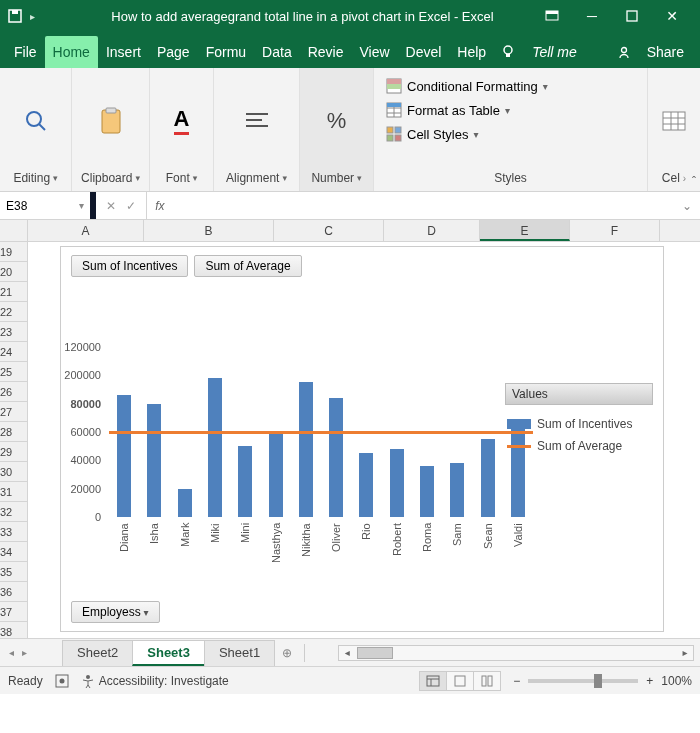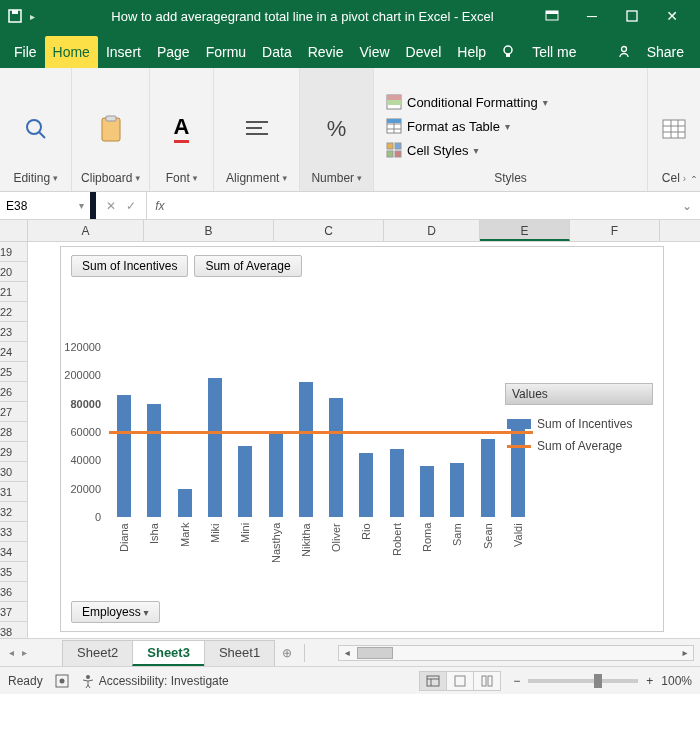--- a/index.html
+++ b/index.html
@@ -6,27 +6,27 @@
   body { font-family: "Segoe UI", Arial, sans-serif; font-size: 12px; background: #fff; width: 700px; height: 733px; overflow: hidden; position: relative; }
   
   .titlebar { background: #0e6b3f; height: 32px; display: flex; align-items: center; color: #fff; padding: 0 8px; }
   .titlebar .qat { display: flex; gap: 8px; align-items: center; width: 55px; }
   .titlebar .title { flex: 1; text-align: center; font-size: 13px; padding-left: 10px; }
   .titlebar .winctrl { display: flex; gap: 0; }
   .titlebar .winctrl span { width: 40px; height: 30px; display: flex; align-items: center; justify-content: center; font-size: 14px; }
   
   .menubar { background: #0e6b3f; height: 36px; display: flex; align-items: flex-end; color: #fff; padding: 0 6px; }
   .menubar .tab { padding: 8px 8px; font-size: 14px; cursor: pointer; white-space: nowrap; border-top-left-radius: 2px; border-top-right-radius: 2px; }
-  .menubar .tab.active { background: #fde047; color: #0e6b3f; }
+  .menubar .tab.active { background: #86efac; color: #0e6b3f; }
   .menubar .spacer { flex: 1; }
-  .menubar .tellme { display: flex; align-items: center; gap: 6px; padding: 8px 10px; font-size: 14px; }
-  .menubar .share { display: flex; align-items: flex-start; gap: 16px; padding: 8px 10px; font-size: 14px; }
+  .menubar .tellme { display: flex; align-items: center; gap: 6px; padding: 8px 10px; font-size: 14px; font-style: italic; }
+  .menubar .share { display: flex; align-items: center; gap: 16px; padding: 8px 10px; font-size: 14px; }
   
   .ribbon { background: #f3f3f3; height: 124px; border-bottom: 1px solid #d4d4d4; display: flex; position: relative; }
-  .rgroup { border-right: 1px solid #e0e0e0; display: flex; flex-direction: column; align-items: center; justify-content: space-between; padding: 22px 6px 2px; }
+  .rgroup { border-right: 1px solid #e0e0e0; display: flex; flex-direction: column; align-items: center; justify-content: space-between; padding: 6px 6px 2px; }
   .rgroup.active { background: #e8e8e8; }
   .rgroup-main { flex: 1; display: flex; flex-direction: column; align-items: center; justify-content: center; gap: 6px; }
   .rgroup-label { font-size: 12px; color: #444; padding: 4px 0; display: flex; align-items: center; gap: 3px; }
   .bigicon { width: 28px; height: 28px; display: flex; align-items: center; justify-content: center; }
   .rgroup-styles { flex: 1 0 auto; min-width: 210px; }
   .style-btn { display: flex; align-items: center; gap: 5px; padding: 4px 6px; font-size: 13px; }
   .style-btn .sicon { width: 16px; height: 16px; }
   .collapse-caret { position: absolute; right: 4px; bottom: 2px; color: #666; }
   
   .formula-row { height: 28px; border-bottom: 1px solid #d4d4d4; display: flex; align-items: center; background: #fff; }

